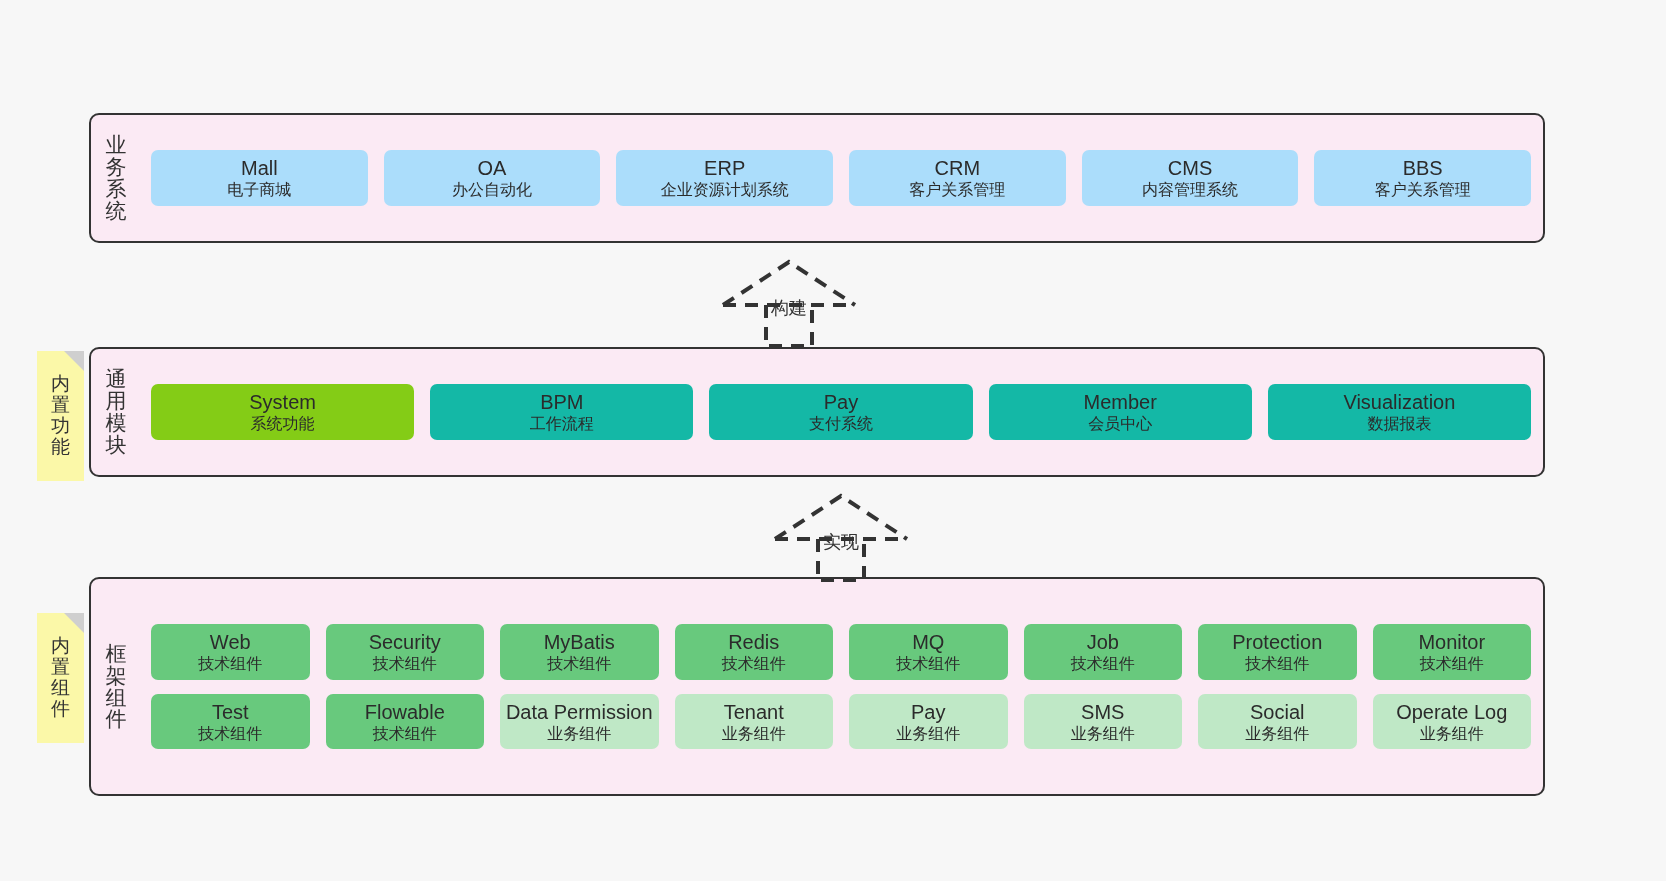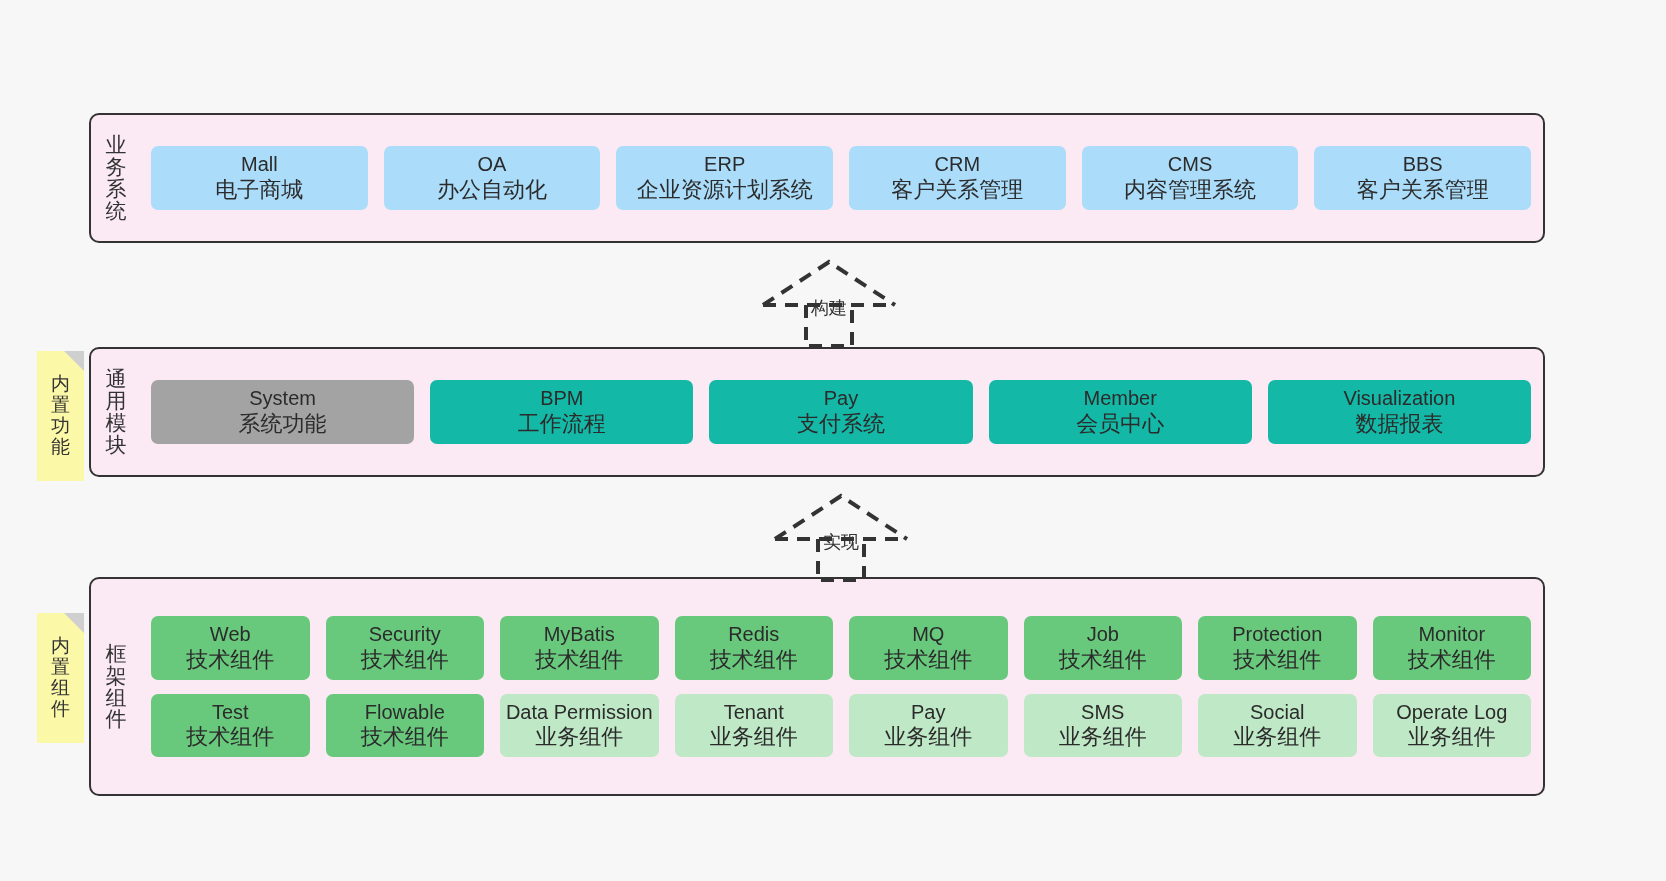--- a/index.html
+++ b/index.html
@@ -80,26 +80,26 @@
     text-align: center;
     line-height: 1.22;
     padding: 6px 4px;
     overflow: hidden;
   }
   .box .t-en {
     font-size: 20px;
     color: #2b2b2b;
   }
   .box .t-cn {
-    font-size: 22px;
+    font-size: 16px;
     color: #2b2b2b;
   }
 
   .blue   { background: #abddfb; }
-  .red    { background: #a3a3a3; }
+  .red    { background: #84cc16; }
   .pink   { background: #14b8a6; }
   .green  { background: #68c97d; }
   .lgreen { background: #bfe8c6; }
 
   
   .note {
     position: absolute;
     box-sizing: border-box;
     background: #fbf8a8;
     color: #333333;
@@ -174,21 +174,21 @@
           <span class="t-cn">内容管理系统</span>
         </div>
         <div class="box blue">
           <span class="t-en">BBS</span>
           <span class="t-cn">客户关系管理</span>
         </div>
       </div>
     </div>
   </div>
 
-  <div class="connector" style="left:759px; top:258px; width:140px; height:90px;">
+  <div class="connector" style="left:719px; top:258px; width:140px; height:90px;">
     <svg width="140" height="90" viewBox="0 0 140 90" fill="none">
       <path d="M4 47 L70 4 L136 47" stroke="#333333" stroke-width="4" stroke-dasharray="13,9" fill="none" stroke-linecap="butt"></path>
       <path d="M47 47 L47 88 L93 88 L93 47" stroke="#333333" stroke-width="4" stroke-dasharray="13,9" fill="none"></path>
       <path d="M4 47 L136 47" stroke="#333333" stroke-width="4" stroke-dasharray="13,9" fill="none"></path>
     </svg>
     <div class="conn-label">构建</div>
   </div>
 
   <div class="note" style="left:37px; top:351px; width:47px; height:130px;">内
 置

